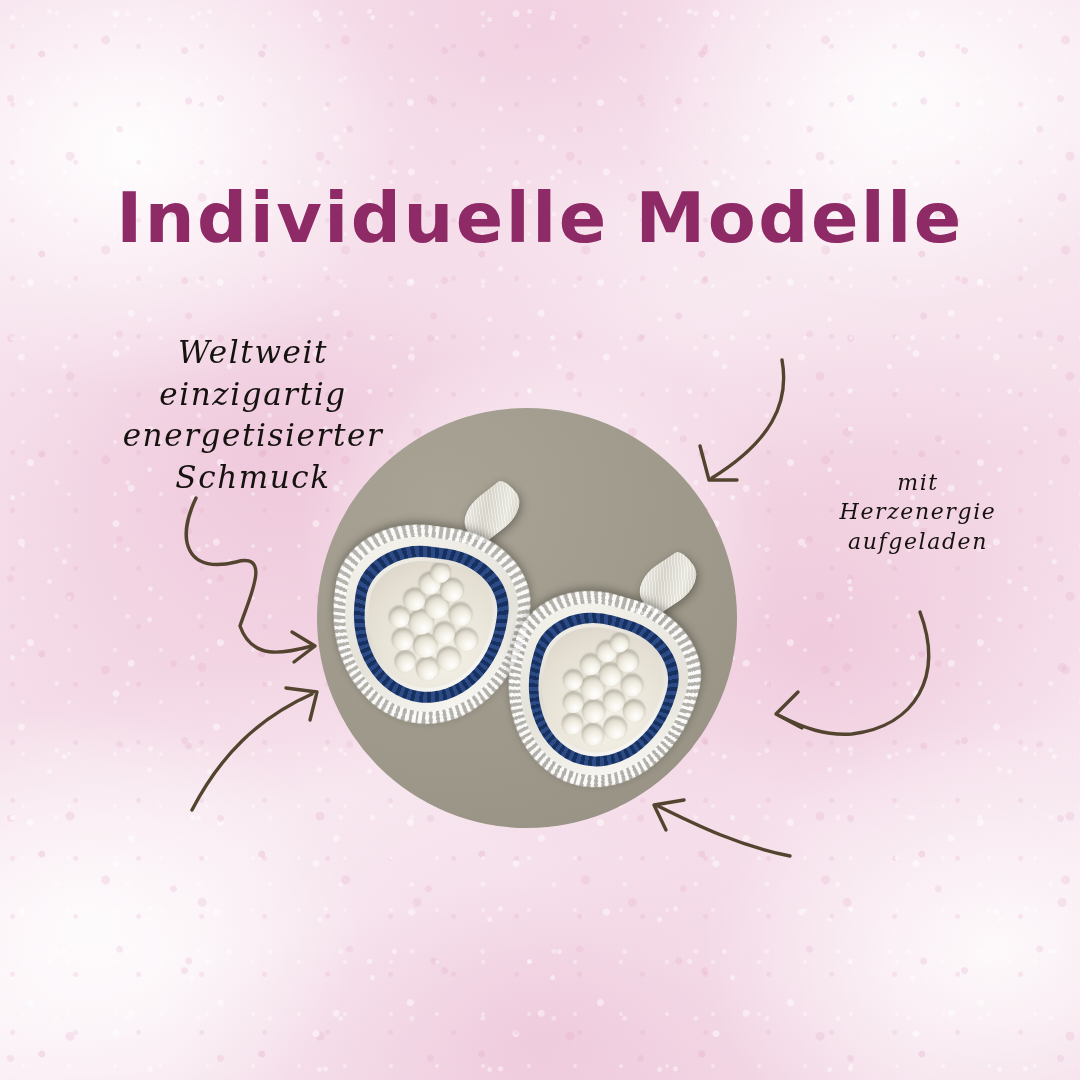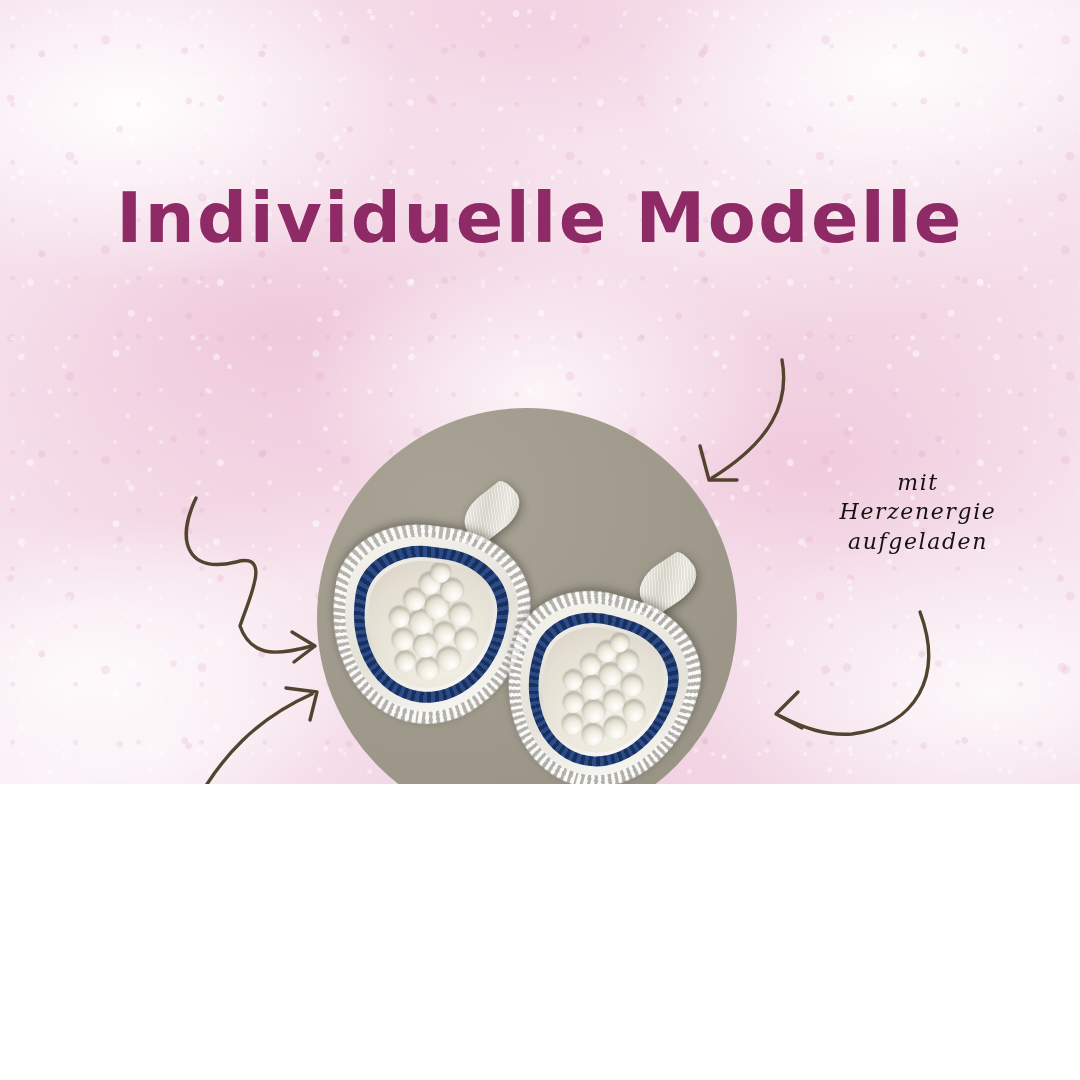--- a/index.html
+++ b/index.html
@@ -6,21 +6,21 @@
   * { margin:0; padding:0; box-sizing:border-box; }
 
   html, body {
     width:1080px; height:1080px;
     overflow:hidden;
     font-family:"DejaVu Sans", sans-serif;
   }
 
   #canvas {
     position:relative;
-    width:1080px; height:784px;
+    width:1080px; height:1080px;
     background:#f7e7ef;
     overflow:hidden;
     padding-left:44px;
   }
 
   
   .bg-base {
     position:absolute; inset:0;
     background:
       radial-gradient(ellipse 42% 36% at 12% 14%,  rgba(255,255,255,.95) 0%, rgba(255,255,255,0) 62%),
@@ -266,20 +266,24 @@
           <div class="pearl" style="left:66px;  top:74px;  width:21px; height:21px;"></div>
           <div class="pearl" style="left:31px;  top:87px;  width:22px; height:22px;"></div>
           <div class="pearl" style="left:54px;  top:91px;  width:21px; height:21px;"></div>
           <div class="pearl" style="left:45px;  top:104px; width:19px; height:19px;"></div>
         </div>
       </div>
 
     </div>
   </div>
 
+  <div class="hand a-weltweit">Weltweit
+einzigartig
+energetisierter
+Schmuck</div>
 
 
   <div class="hand a-herz">mit
 Herzenergie
 aufgeladen</div>
 
 
 
   <svg class="arrows" width="1080" height="1080" viewBox="0 0 1080 1080">
 

